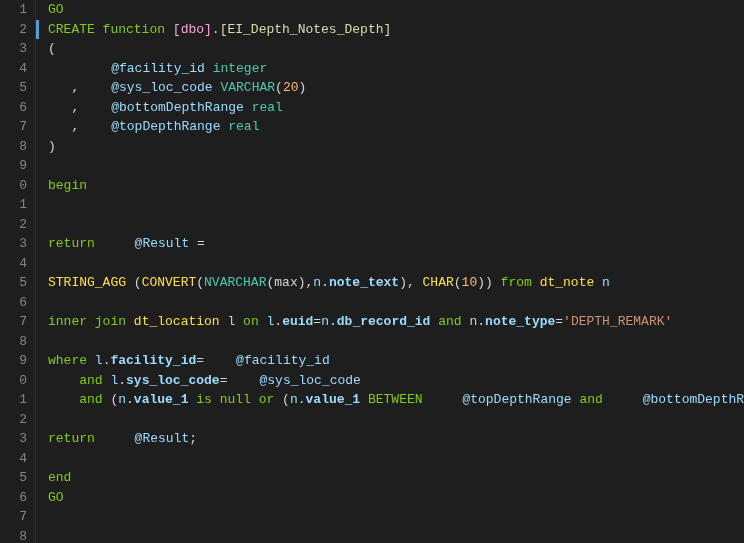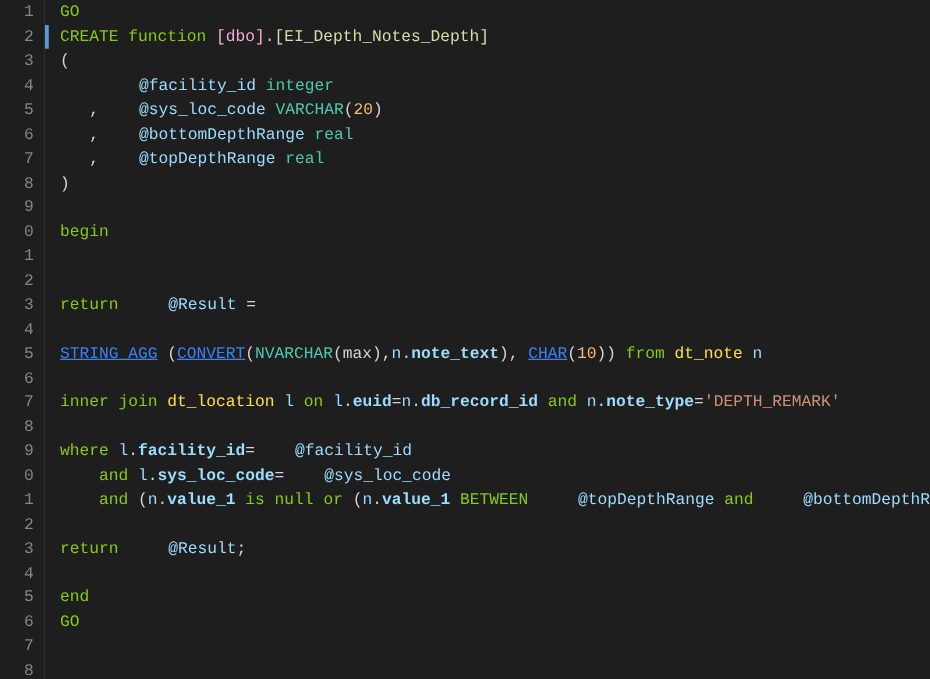--- a/index.html
+++ b/index.html
@@ -46,21 +46,21 @@
     }
     
     .kw { color: #84cc16; text-align: right; } 
     .fn-name { color: #dcdcaa; } 
     .schema { color: #f9a8d4; margin-top: 35px; } 
     .type { color: #4ec9b0; margin-top: 38px; } 
     .param { color: #9cdcfe; margin-left: 32px; } 
     .str { color: #ce9178; } 
     .punct { color: #d4d4d4; }
     .num { color: #fdba74; }
-    .builtin { color: #3b82f6; text-decoration: underline; } 
+    .builtin { color: #fde047; } 
     .col { color: #9cdcfe; font-weight: bold; } 
     .tbl { color: #fde047; } 
     .alias { color: #9cdcfe; }
     .op { color: #d4d4d4; }
     .plain { color: #d4d4d4; }
     
     .has-indicator {
       position: relative;
     }
     .has-indicator::before {

